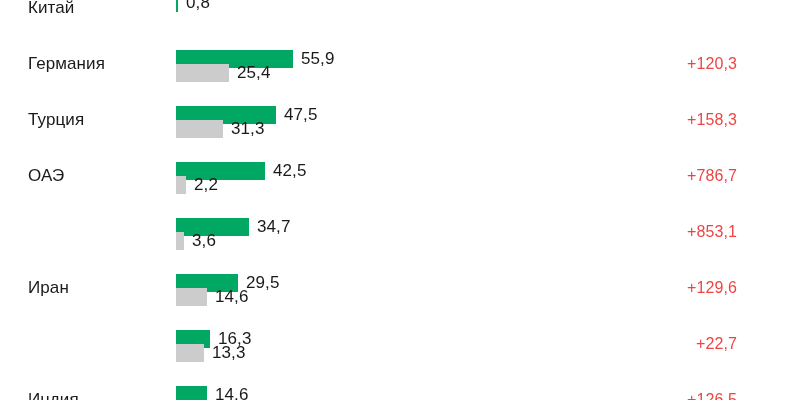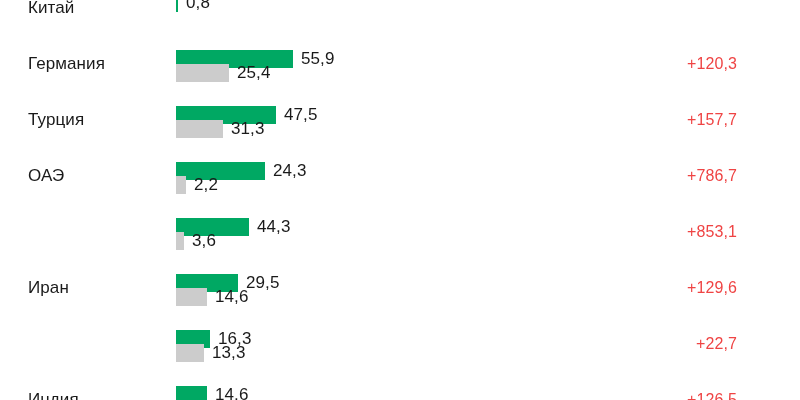--- a/index.html
+++ b/index.html
@@ -127,33 +127,33 @@
             <div class="bar-line secondary"><span class="bar grey" style="width: 53px;"></span><span class="bar-value">25,4</span></div>
           </div>
           <div class="growth">+120,3</div>
         </div>
         <div class="row">
           <div class="row-label">Турция</div>
           <div class="bars">
             <div class="bar-line primary"><span class="bar green" style="width: 100px;"></span><span class="bar-value">47,5</span></div>
             <div class="bar-line secondary"><span class="bar grey" style="width: 47px;"></span><span class="bar-value">31,3</span></div>
           </div>
-          <div class="growth">+157,7</div>
+          <div class="growth">+158,3</div>
         </div>
         <div class="row">
           <div class="row-label">ОАЭ</div>
           <div class="bars">
-            <div class="bar-line primary"><span class="bar green" style="width: 89px;"></span><span class="bar-value">24,3</span></div>
+            <div class="bar-line primary"><span class="bar green" style="width: 89px;"></span><span class="bar-value">42,5</span></div>
             <div class="bar-line secondary"><span class="bar grey" style="width: 10px;"></span><span class="bar-value">2,2</span></div>
           </div>
           <div class="growth">+786,7</div>
         </div>
         <div class="row">
           <div class="bars">
-            <div class="bar-line primary"><span class="bar green" style="width: 73px;"></span><span class="bar-value">44,3</span></div>
+            <div class="bar-line primary"><span class="bar green" style="width: 73px;"></span><span class="bar-value">34,7</span></div>
             <div class="bar-line secondary"><span class="bar grey" style="width: 8px;"></span><span class="bar-value">3,6</span></div>
           </div>
           <div class="growth">+853,1</div>
         </div>
         <div class="row">
           <div class="row-label">Иран</div>
           <div class="bars">
             <div class="bar-line primary"><span class="bar green" style="width: 62px;"></span><span class="bar-value">29,5</span></div>
             <div class="bar-line secondary"><span class="bar grey" style="width: 31px;"></span><span class="bar-value">14,6</span></div>
           </div>

